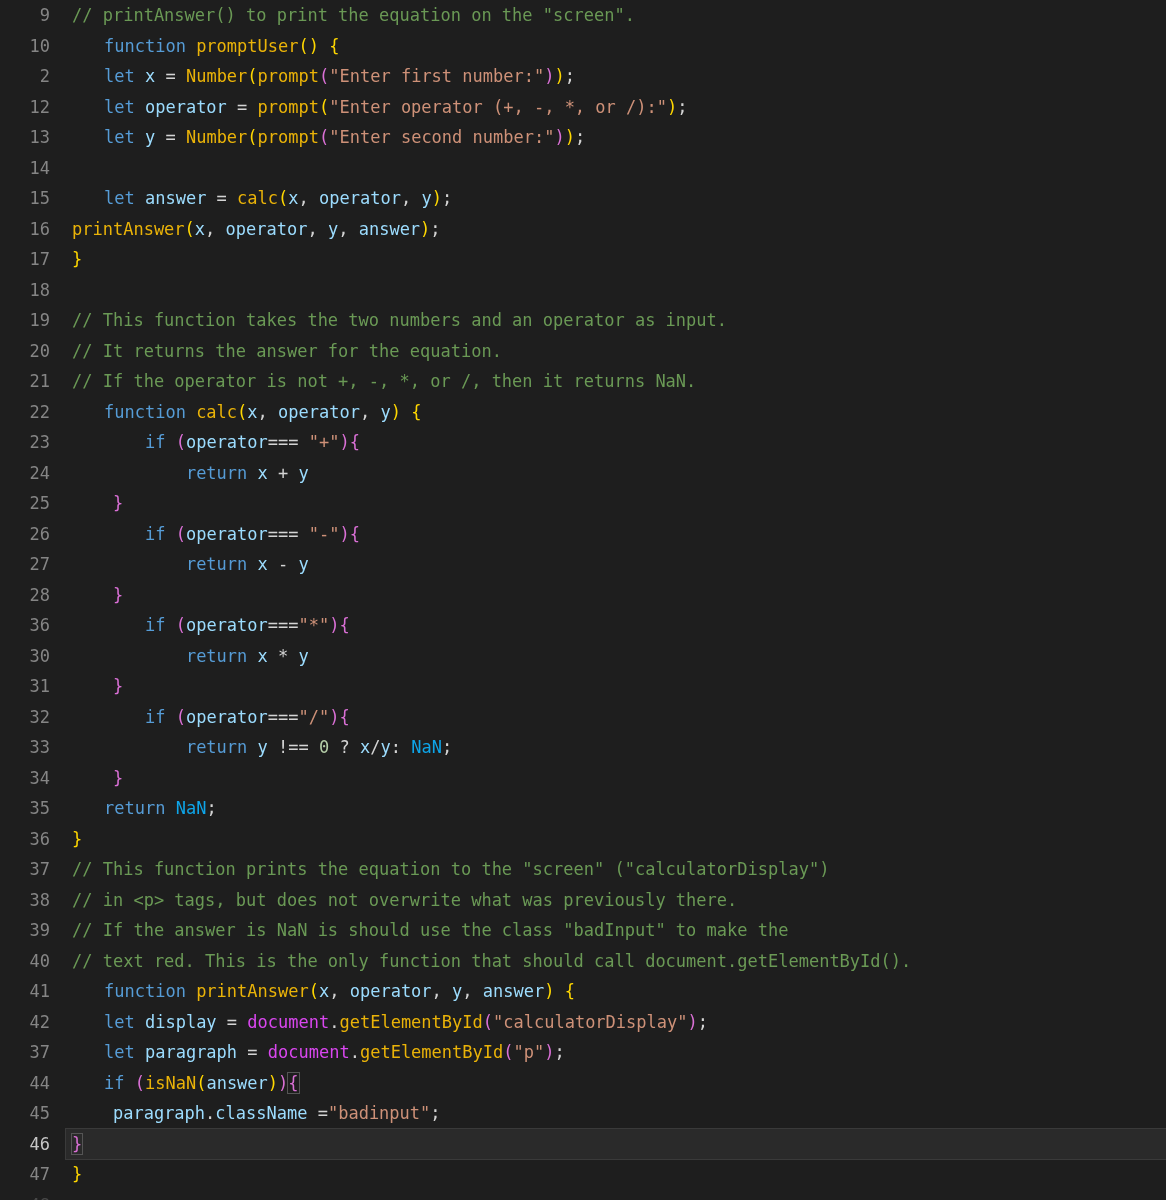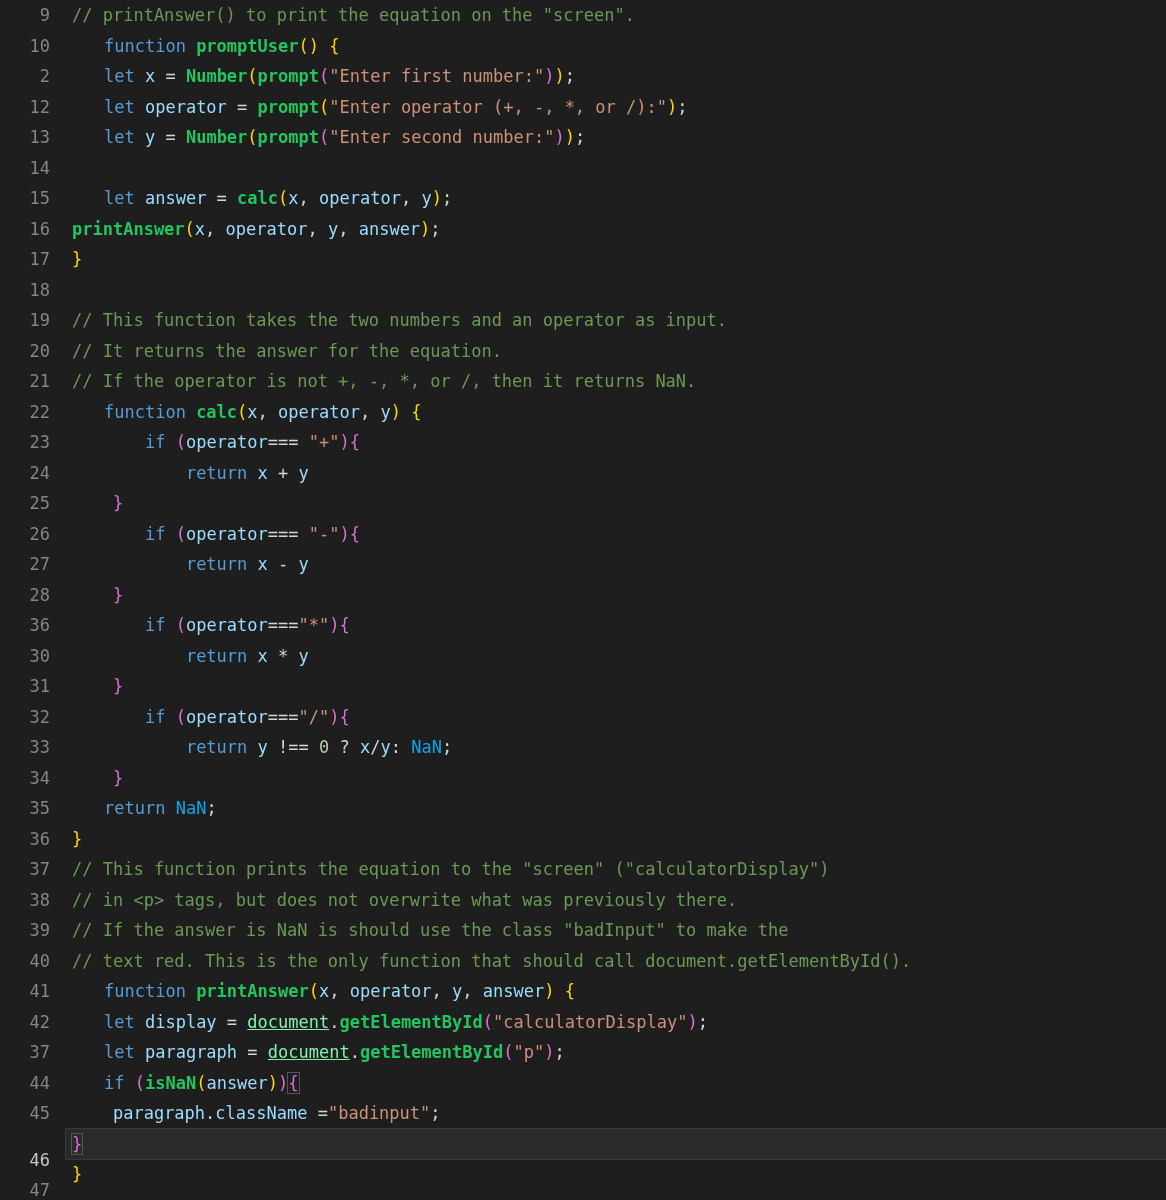--- a/index.html
+++ b/index.html
@@ -18,45 +18,45 @@
   }
   .gutter {
     width: 72px;
     text-align: right;
     padding-right: 22px;
     color: #858585;
     user-select: none;
     flex-shrink: 0;
   }
   .gutter .ln { height: 30.5px; }
-  .gutter .ln.active { color: #c6c6c6; margin-top: 16px; }
+  .gutter .ln.active { color: #c6c6c6; }
   .code {
     flex: 1;
     white-space: pre;
     position: relative;
   }
   .line { height: 30.5px; }
   .line.current {
     background: #2a2a2a;
     margin-left: -6px;
     padding-left: 6px;
     outline: 1px solid #3a3a3a;
   }
   
   .c   { color: #6A9955; }   
   .k   { color: #569CD6; margin-left: 32px; }   
-  .fn  { color: #22c55e; font-weight: bold; }   
+  .fn  { color: #eab308; }   
   .v   { color: #9CDCFE; }   
   .s   { color: #CE9178; }   
   .n   { color: #B5CEA8; }   
   .cn  { color: #0ea5e9; }   
   .op  { color: #D4D4D4; }   
   .br  { color: #FFD700; }   
   .br2 { color: #DA70D6; }   
-  .obj { color: #86efac; text-decoration: underline; }   
+  .obj { color: #d946ef; }   
   .cursor-brace { outline: 1px solid #555; }
 </style>
 </head>
 <body>
 
 <div class="editor">
   <div class="gutter" id="gutter">
       <div class="ln">9</div>
       <div class="ln">10</div>
       <div class="ln">2</div>

